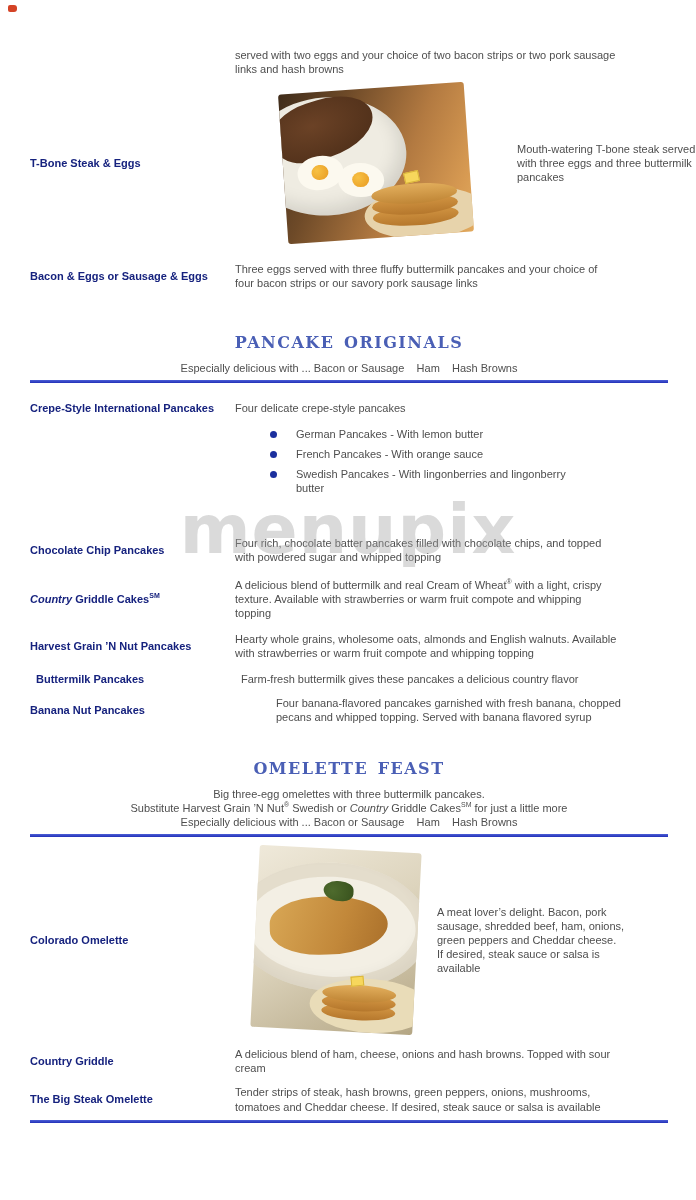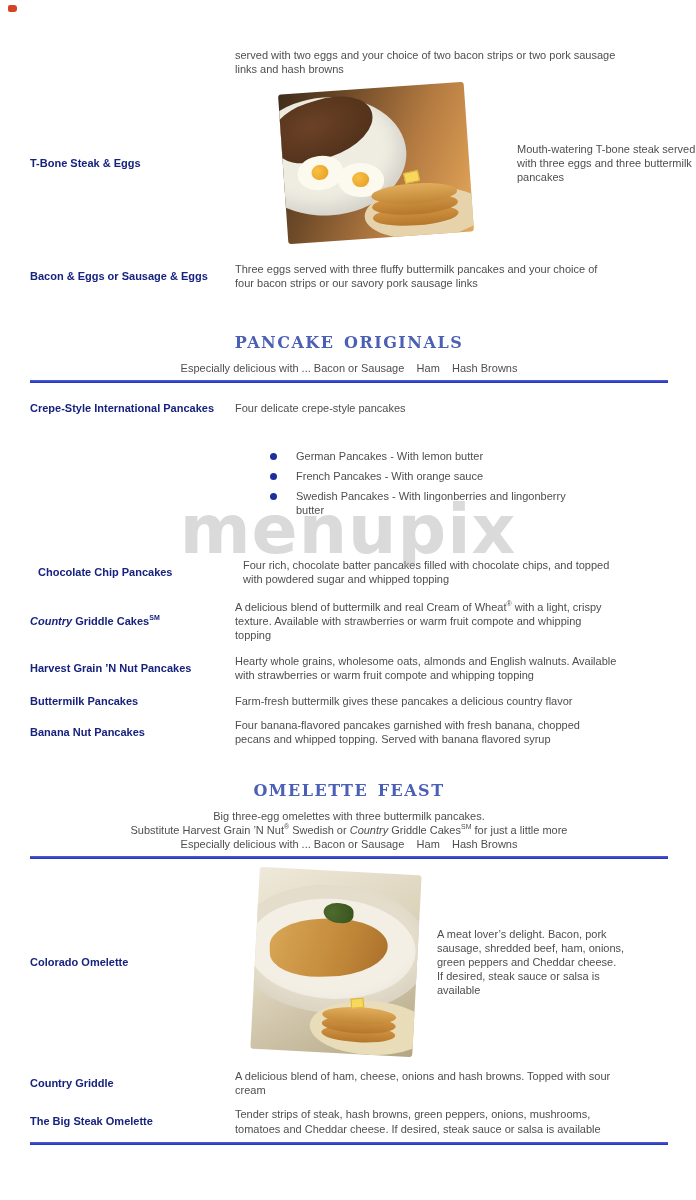--- a/index.html
+++ b/index.html
@@ -26,35 +26,35 @@
   .rule { border:none; height:3px; background:linear-gradient(#4d5fd6,#2230b8); }
 
   
   .continuation-row { margin-bottom:12px; }
   .tbone-row { margin-bottom:24px;gap:40px; }
   .title-pancakes { margin-top:36px; }
   .subtitle { margin-top:6px; }
   .rule-1, .rule-2 { margin-top:5px; }
   .crepe-row { margin-top:18px; }
   .bullets-row { margin-top:12px; }
-  .choc-row { margin-top:34px;margin-left:8px; }
+  .choc-row { margin-top:34px; }
   .country-row { margin-top:14px; }
   .harvest-row { margin-top:12px; }
-  .buttermilk-row { margin-top:12px; }
+  .buttermilk-row { margin-top:12px;margin-left:6px; }
   .potato-row { margin-top:11px; }
-  .banana-row { margin-top:10px; }
+  .banana-row { margin-top:10px;gap:41px; }
   .title-omelette { margin-top:28px; }
   .om-intro { margin-top:6px; }
   .colorado-row { margin-top:12px; }
   .country-om-row { margin-top:16px; }
   .bigsteak-row { margin-top:10px; }
   .rule-3 { margin-top:6px; }
 
   
-  .bullet-list { list-style:none; margin-left:35px;margin-top:22px; }
+  .bullet-list { list-style:none; margin-left:35px; }
   .bullet-list li { position:relative; padding-left:26px; margin-bottom:6px; max-width:300px; }
   .bullet-list li::before { content:""; position:absolute; left:0; top:4px; width:7px; height:7px;
                             border-radius:50%; background:#1b2f9e; }
 
   
   .watermark { position:absolute; left:0; right:0; top:486px; text-align:center; z-index:6;
                font-family:"DejaVu Sans", sans-serif; font-weight:bold; font-size:68px;
                letter-spacing:1px; color:rgba(162,162,162,0.40); pointer-events:none; }
 
   

